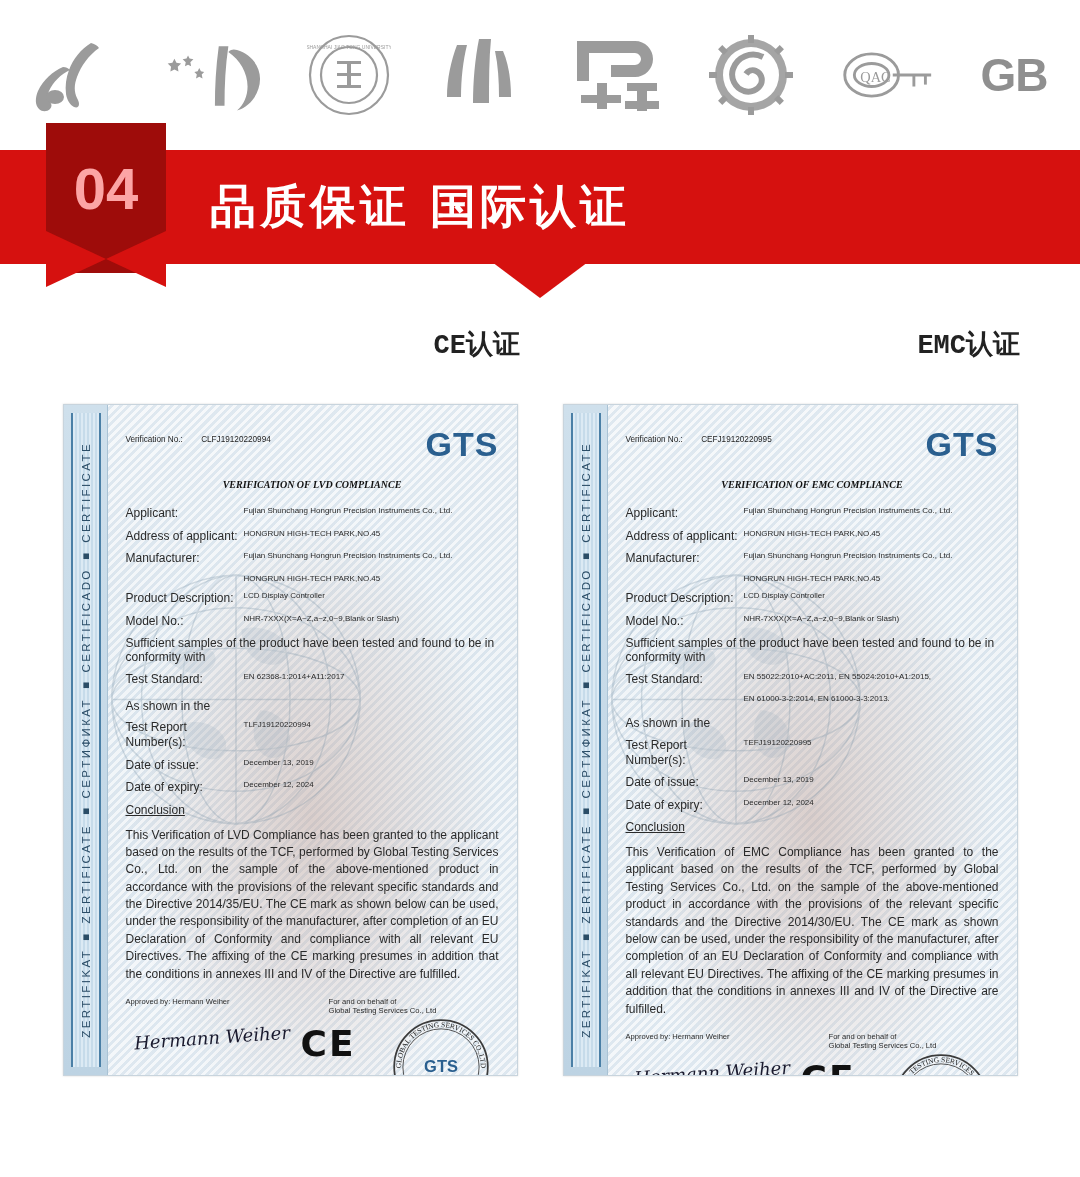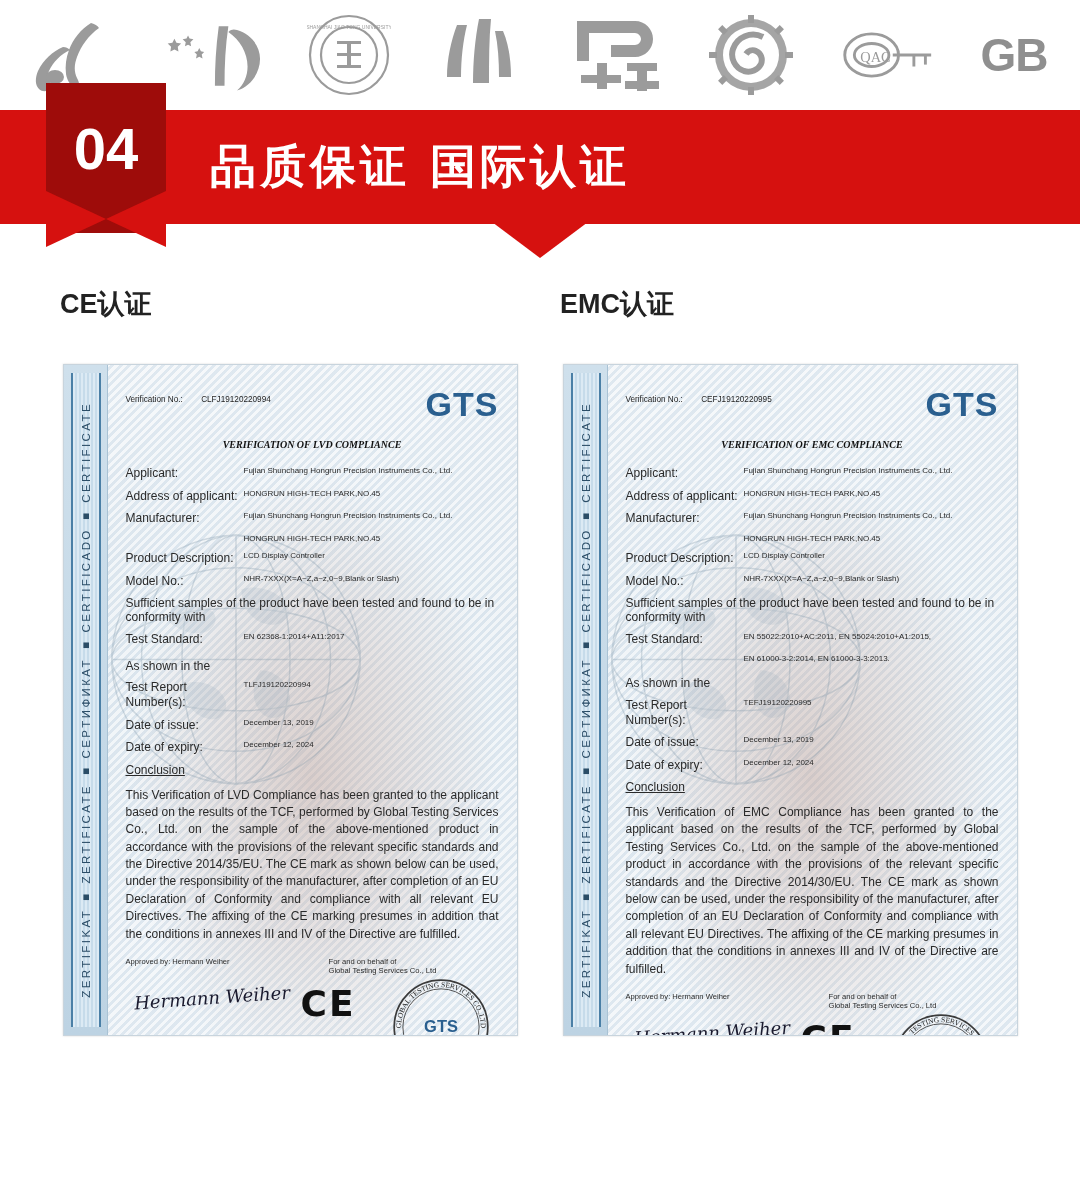--- a/index.html
+++ b/index.html
@@ -14,21 +14,21 @@
     width: 1080px;
     min-height: 1177px;
     position: relative;
     background: #fff;
     overflow: hidden;
   }
 
   
   .logo-strip {
     width: 1080px;
-    height: 110px;
+    height: 150px;
     display: flex;
     align-items: center;
     justify-content: center;
     gap: 46px;
     padding: 0 40px;
   }
   .logo {
     width: 96px;
     height: 80px;
     display: flex;
@@ -59,21 +59,21 @@
     height: 150px;
     background: #9e0c0a;
     margin-left: 46px;
     margin-top: -18px;
     position: relative;
     display: flex;
     align-items: center;
     justify-content: center;
   }
   .banner-number {
-    color: #ffffff;
+    color: #fca5a5;
     font-size: 58px;
     font-weight: bold;
     line-height: 1;
     margin-top: -18px;
     font-family: "Liberation Sans", sans-serif;
   }
   .banner-number-box::after {
     content: "";
     position: absolute;
     left: 0;
@@ -110,25 +110,25 @@
   .cert-area {
     padding: 62px 40px 40px 40px;
   }
   .cert-titles {
     display: flex;
     justify-content: space-around;
     margin-bottom: 42px;
   }
   .cert-title {
     width: 460px;
-    text-align: left;
+    text-align: right;
     font-size: 27px;
     font-weight: bold;
     color: #222;
-    font-family: Liberation Sans, sans-serif;
+    font-family: Liberation Mono, monospace;
   }
   .certs {
     display: flex;
     justify-content: space-around;
   }
 
   
   .cert {
     width: 455px;
     height: 672px;

